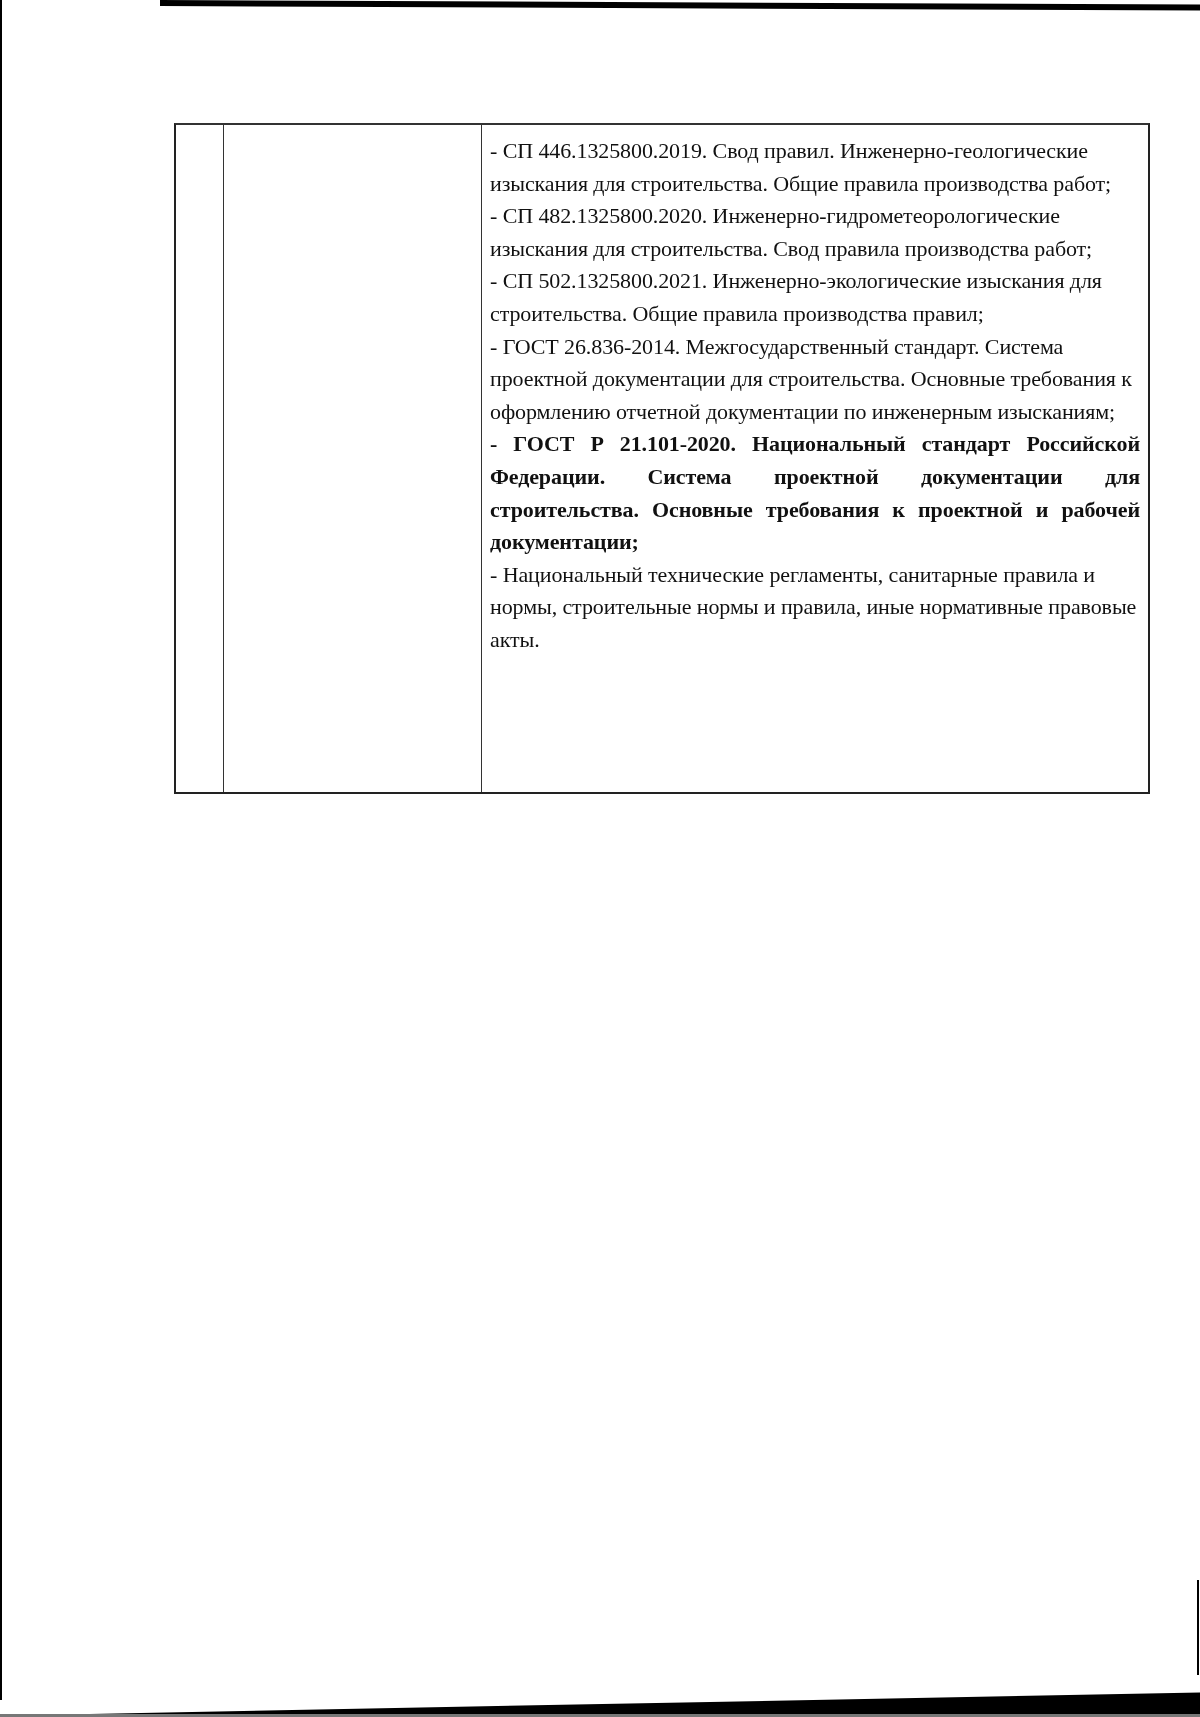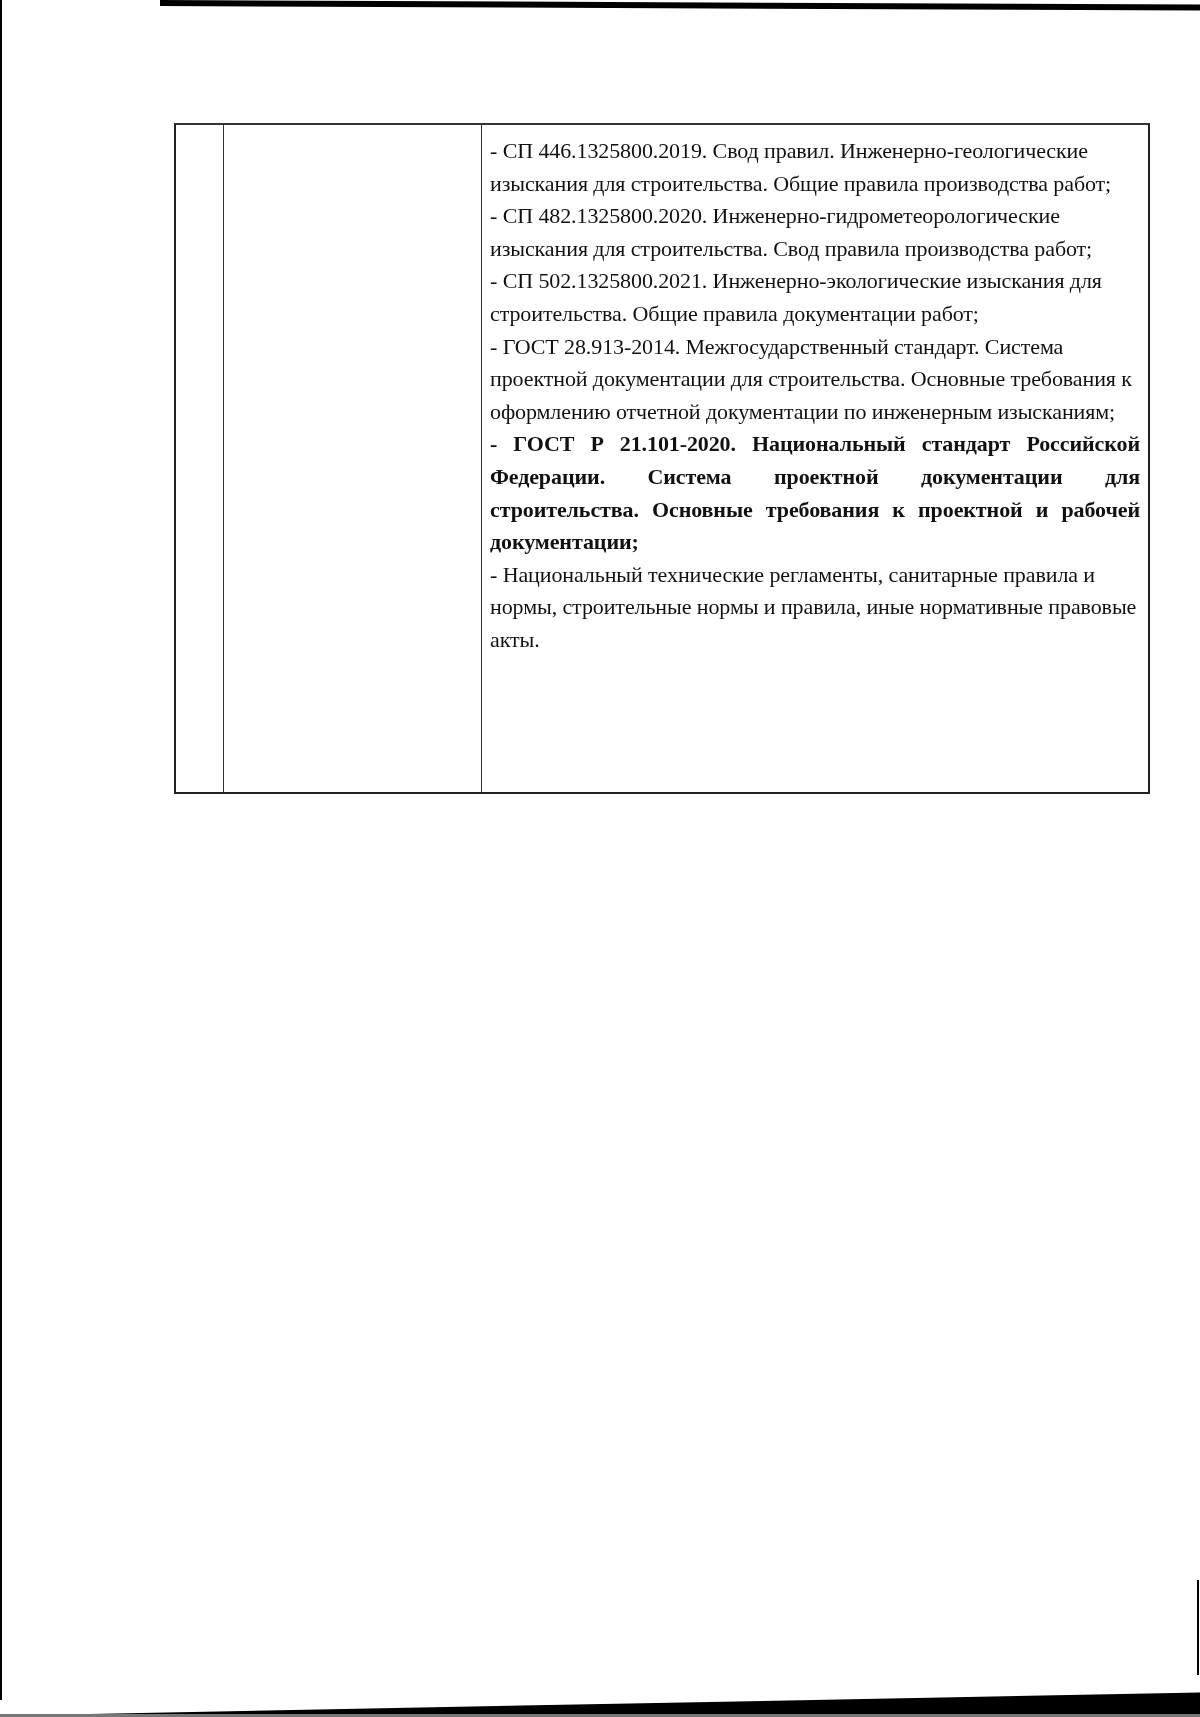--- a/index.html
+++ b/index.html
@@ -98,18 +98,18 @@
 <div class="doc-table">
   <div class="cell">
     <span></span>
   </div>
   <div class="cell">
     <span></span>
   </div>
   <div class="cell cell-text">
     <span class="item">- СП 446.1325800.2019. Свод правил. Инженерно-геологические изыскания для строительства. Общие правила производства работ;</span>
     <span class="item">- СП 482.1325800.2020. Инженерно-гидрометеорологические изыскания для строительства. Свод правила производства работ;</span>
-    <span class="item">- СП 502.1325800.2021. Инженерно-экологические изыскания для строительства. Общие правила документации работ;</span>
-    <span class="item">- ГОСТ 28.913-2014. Межгосударственный стандарт. Система проектной документации для строительства. Основные требования к оформлению отчетной документации по инженерным изысканиям;</span>
+    <span class="item">- СП 502.1325800.2021. Инженерно-экологические изыскания для строительства. Общие правила производства правил;</span>
+    <span class="item">- ГОСТ 26.836-2014. Межгосударственный стандарт. Система проектной документации для строительства. Основные требования к оформлению отчетной документации по инженерным изысканиям;</span>
     <span class="item justified">- ГОСТ Р 21.101-2020. Национальный стандарт Российской Федерации. Система проектной документации для строительства. Основные требования к проектной и рабочей документации;</span>
     <span class="item">- Национальный технические регламенты, санитарные правила и нормы, строительные нормы и правила, иные нормативные правовые акты.</span>
   </div>
 </div>
 
 </body></html>

